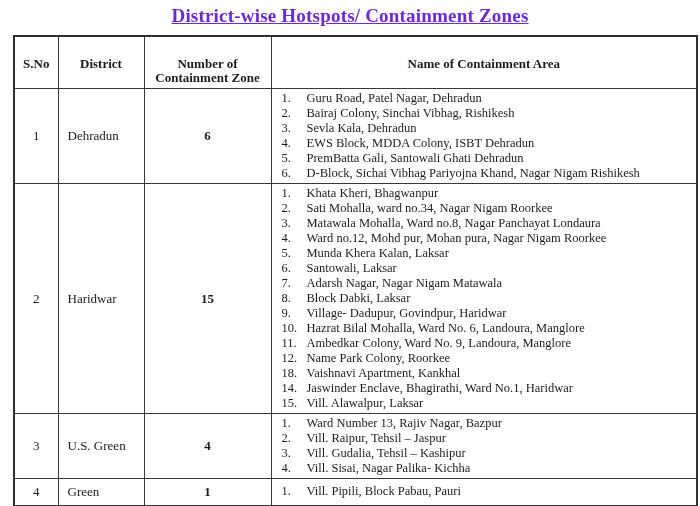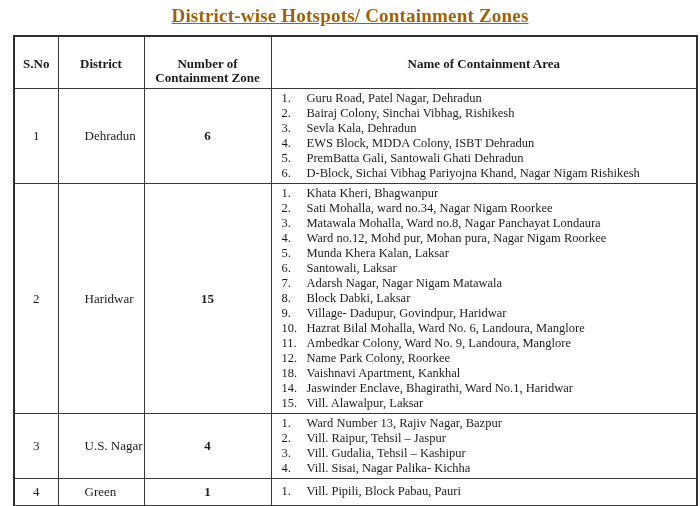--- a/index.html
+++ b/index.html
@@ -20,21 +20,21 @@
     height: 506px;
     background: #ffffff;
   }
   .doc-title {
     margin: 5px 0 8px 0;
     text-align: center;
     font-size: 19px;
     font-weight: bold;
     text-decoration: underline;
     letter-spacing: 0.2px;
-    color: #a16207;
+    color: #6d28d9;
   }
   table.cz-table {
     border-collapse: collapse;
     table-layout: fixed;
     margin-left: 13px;
     width: 683px;
     border: 2px solid #2f2f2f;
   }
   .cz-table th, .cz-table td {
     border: 1px solid #383838;
@@ -49,21 +49,21 @@
     padding: 20px 2px 3px 2px;
   }
   td.sno-cell {
     text-align: center;
     vertical-align: middle;
     font-size: 13px;
   }
   td.district-cell {
     vertical-align: middle;
     font-size: 13px;
-    padding-left: 26px;
+    padding-left: 9px;
   }
   td.zones-cell {
     text-align: center;
     vertical-align: middle;
     font-size: 13px;
     font-weight: bold;
   }
   td.areas-cell {
     vertical-align: top;
     font-size: 12.5px;
@@ -214,21 +214,21 @@
               <span class="area-text">Jaswinder Enclave, Bhagirathi, Ward No.1, Haridwar</span>
             </div>
             <div class="area-item">
               <span class="area-num">15.</span>
               <span class="area-text">Vill. Alawalpur, Laksar</span>
             </div>
           </td>
         </tr>
         <tr>
           <td class="sno-cell">3</td>
-          <td class="district-cell">U.S. Nagar</td>
+          <td class="district-cell">U.S. Green</td>
           <td class="zones-cell">4</td>
           <td class="areas-cell">
             <div class="area-item">
               <span class="area-num">1.</span>
               <span class="area-text">Ward Number 13, Rajiv Nagar, Bazpur</span>
             </div>
             <div class="area-item">
               <span class="area-num">2.</span>
               <span class="area-text">Vill. Raipur, Tehsil – Jaspur</span>
             </div>

